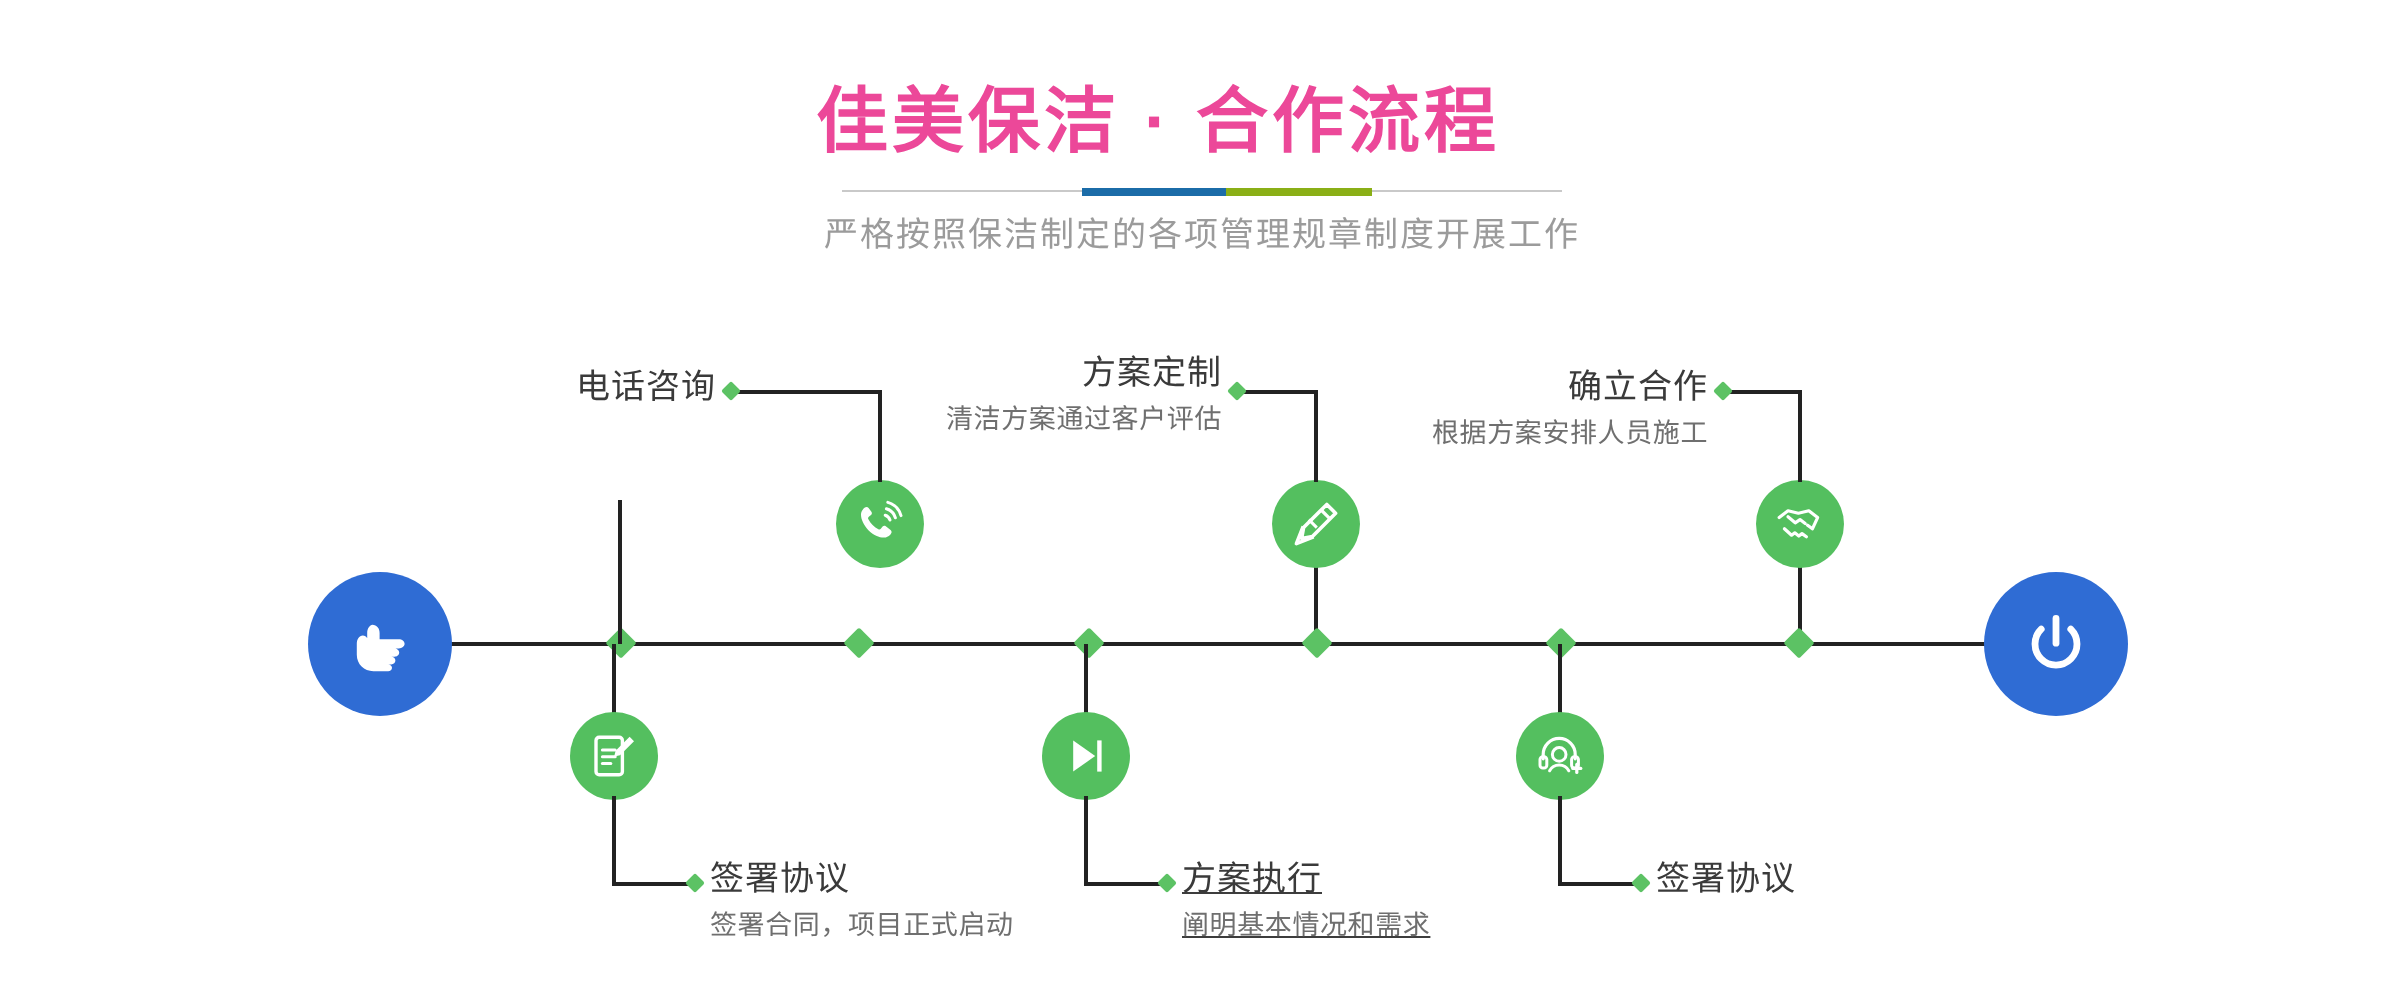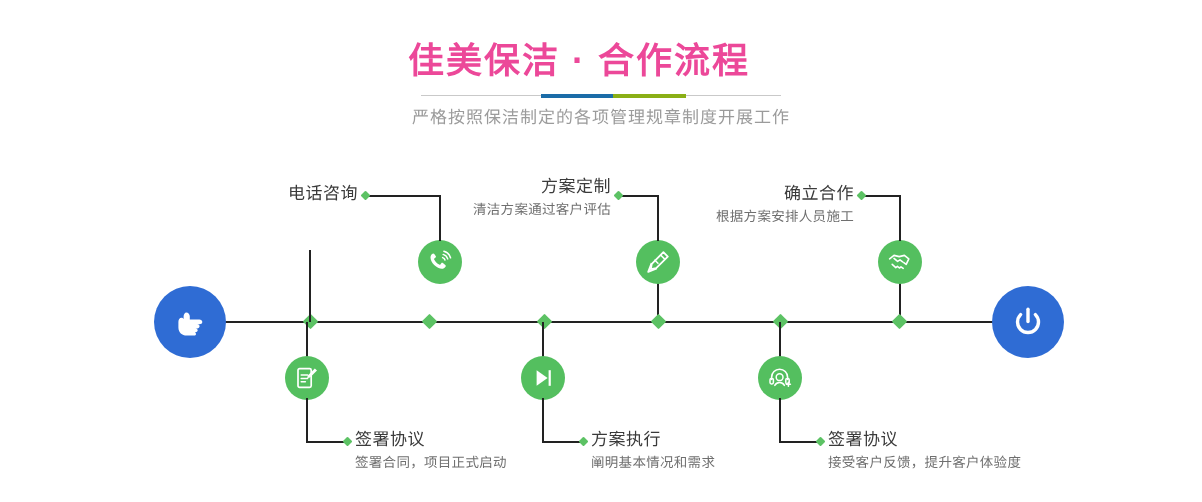--- a/index.html
+++ b/index.html
@@ -273,21 +273,21 @@
     <span>
       <svg width="26" height="26" viewBox="0 0 26 26" aria-hidden="true">
         <path d="M6.6 5.2l11 7.8-11 7.8z" fill="#ffffff"></path>
         <rect x="18.6" y="5.2" width="2.2" height="15.6" fill="#ffffff"></rect>
       </svg>
     </span>
   </div>
   <div class="elbow-v" style="left:542px; top:248px; height:44px;"></div>
   <div class="elbow-h" style="left:542px; top:291px; width:40px;"></div>
   <div class="label-diamond" style="left:580px; top:288px;"></div>
-  <div class="label-block left-align" style="left:591px; top:279px; width:250px;">
+  <div class="label-block left-align" style="left:591px; top:279px; width:250px;text-decoration:underline;">
     <div class="title">方案执行</div>
     <div class="desc">阐明基本情况和需求</div>
   </div>
 
   <div class="axis-diamond" style="left:775px; top:166px;"></div>
   <div class="stem" style="left:899px; top:126px; height:46px;"></div>
   <div class="step-node" style="left:878px; top:90px;">
     <span>
       <svg width="26" height="26" viewBox="0 0 26 26" aria-hidden="true">
         <path d="M2.6 9.8l4.4-3.4 5.2 1.2 5.2-1.2 4.4 3.4-2.6 5.6-2.4-1.8" fill="none" stroke="#ffffff" stroke-width="1.6" stroke-linejoin="round" stroke-linecap="round"></path>
@@ -317,16 +317,15 @@
         <line x1="19.4" y1="19.2" x2="23.4" y2="19.2" stroke="#ffffff" stroke-width="1.6" stroke-linecap="round"></line>
         <line x1="21.4" y1="17.2" x2="21.4" y2="21.2" stroke="#ffffff" stroke-width="1.6" stroke-linecap="round"></line>
       </svg>
     </span>
   </div>
   <div class="elbow-v" style="left:779px; top:248px; height:44px;"></div>
   <div class="elbow-h" style="left:779px; top:291px; width:40px;"></div>
   <div class="label-diamond" style="left:817px; top:288px;"></div>
   <div class="label-block left-align" style="left:828px; top:279px; width:290px;">
     <div class="title">签署协议</div>
-    <div class="desc">接受客户反馈，提升客户体验度</div>
   </div>
 
 </div>
 
 </body></html>

